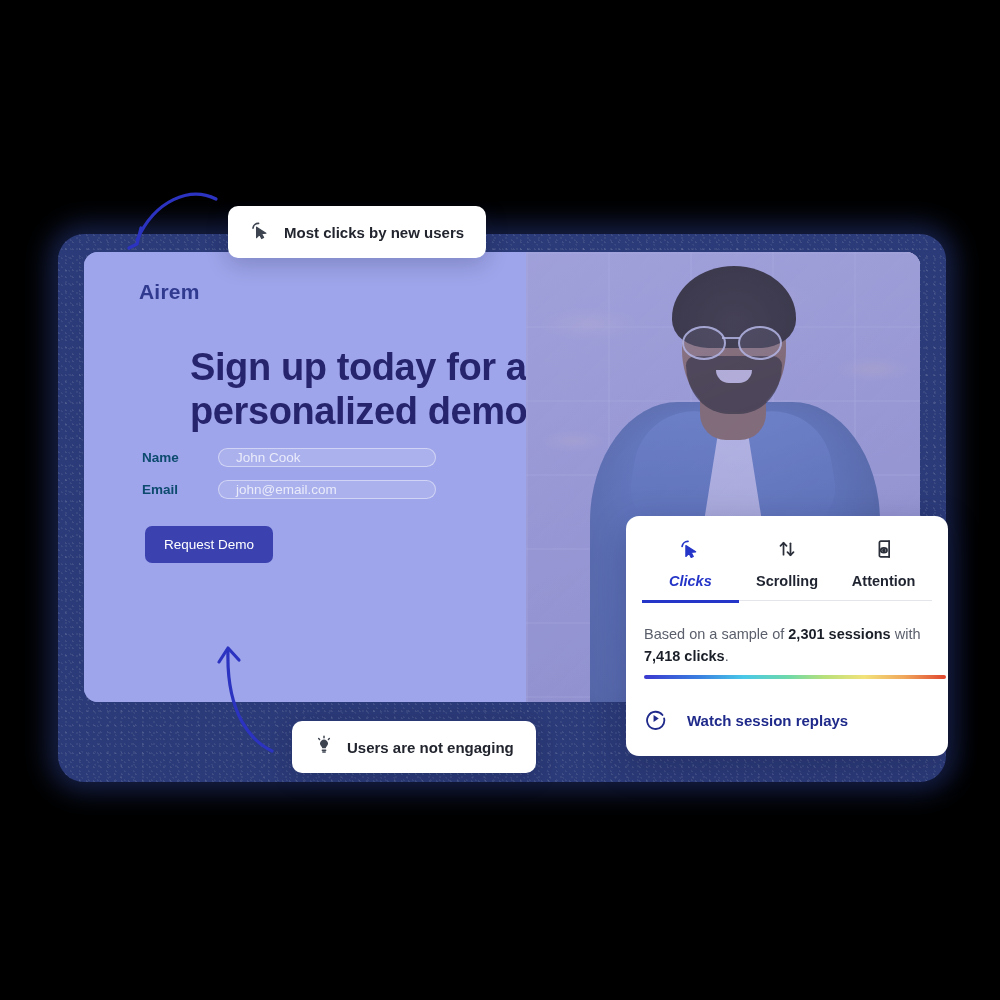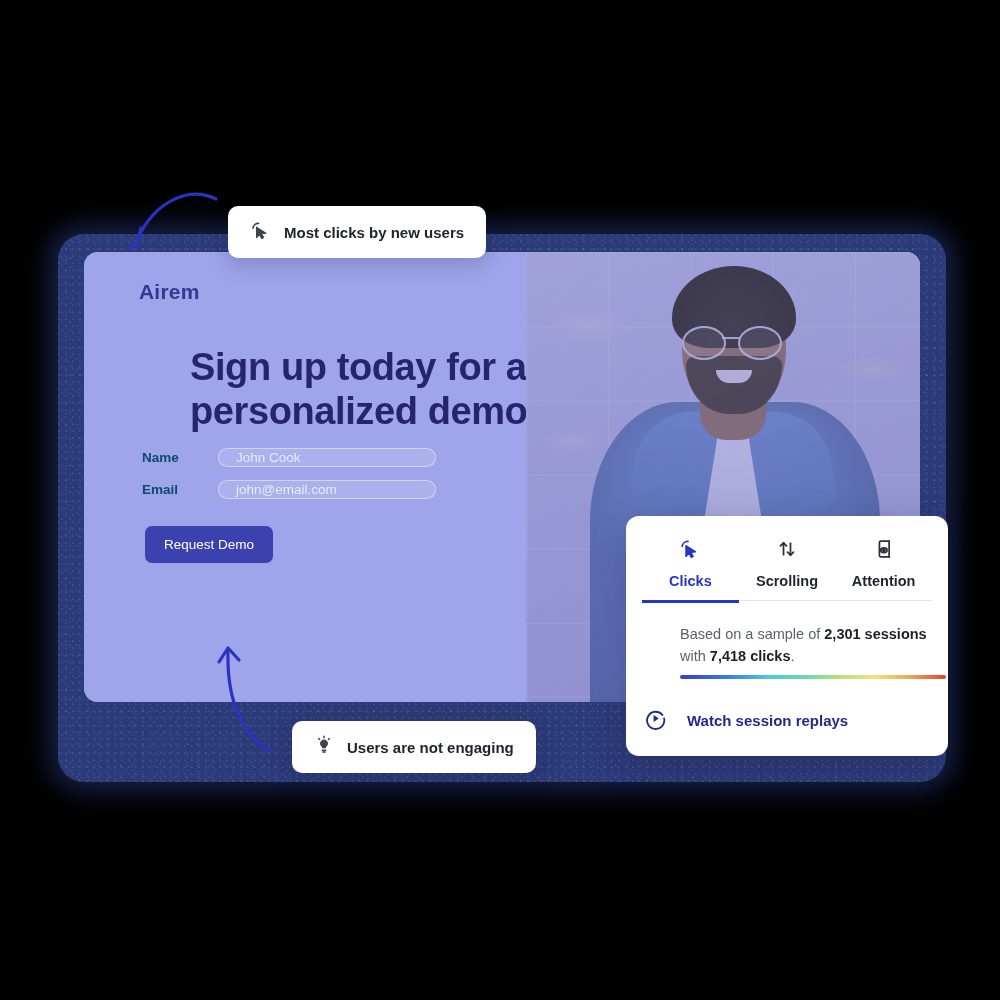--- a/index.html
+++ b/index.html
@@ -348,27 +348,27 @@
     padding-bottom: 11px;
     cursor: pointer;
     border-bottom: 3px solid transparent;
   }
   .tab.active { border-bottom-color: #2535c8; }
   .tab-label {
     font-size: 14.5px;
     font-weight: 700;
     color: #1f2430;
   }
-  .tab.active .tab-label { color: #2535c8; }
+  .tab.active .tab-label { color: #2535c8; font-style: italic; }
   .tabs-rule {
     height: 1px;
     background: #e4e5ea;
     margin: -3px 16px 0 16px;
   }
-  .card-body { padding: 22px 2px 0 18px; margin-left: 36px; }
+  .card-body { padding: 22px 2px 0 18px; }
   .summary {
     font-size: 14.5px;
     line-height: 1.55;
     color: #5a5f6b;
   }
   .summary b { color: #1b1f28; font-weight: 700; }
   .scale-row {
     display: flex;
     justify-content: space-between;
     margin-top: 26px;

